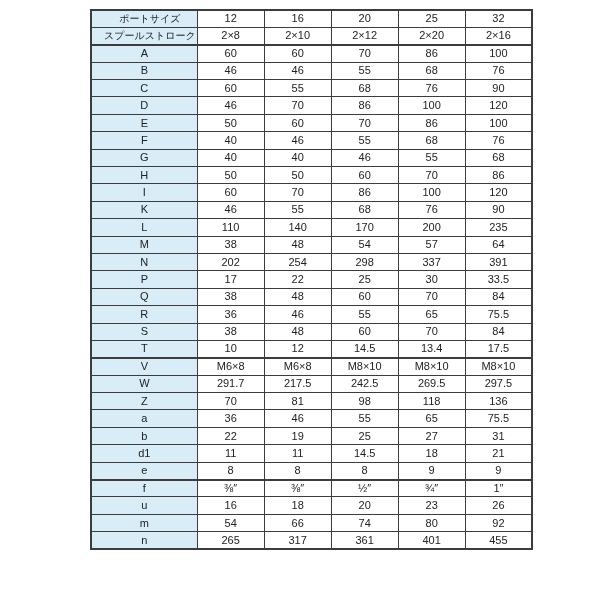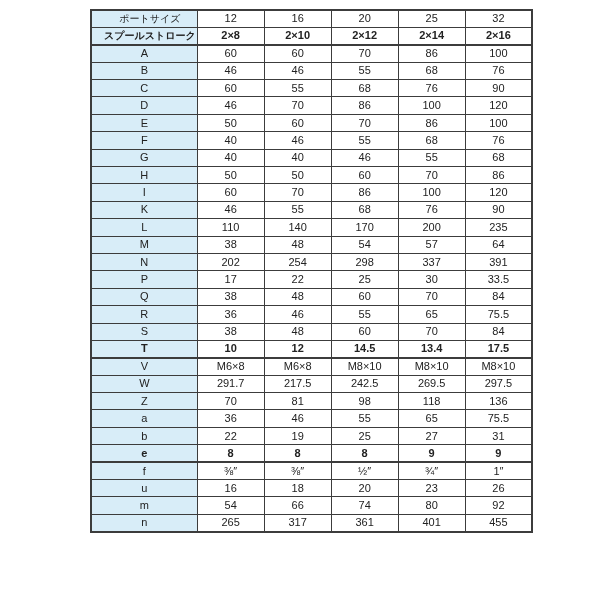--- a/index.html
+++ b/index.html
@@ -42,42 +42,42 @@
   table.spec th {
     background: var(--label-bg);
     width: 84px;
   }
   table.spec th.hdr {
     font-size: 10px;
     letter-spacing: 0px;
     padding-left: 12px;
   }
   table.spec td { width: 67px; background: #ffffff; }
-  tr.group-end th, tr.group-end td { border-bottom-width: 2px; font-weight: bold; }
+  tr.group-end th, tr.group-end td { border-bottom-width: 2px; }
 </style>
 </head>
 <body>
 
 <div class="table-wrap">
   <table class="spec">
     <tbody>
         <tr>
           <th class="hdr">ポートサイズ</th>
           <td>12</td>
           <td>16</td>
           <td>20</td>
           <td>25</td>
           <td>32</td>
         </tr>
         <tr class="group-end">
           <th class="hdr">スプールストローク</th>
           <td>2×8</td>
           <td>2×10</td>
           <td>2×12</td>
-          <td>2×14</td>
+          <td>2×20</td>
           <td>2×16</td>
         </tr>
         <tr>
           <th>A</th>
           <td>60</td>
           <td>60</td>
           <td>70</td>
           <td>86</td>
           <td>100</td>
         </tr>
@@ -250,20 +250,28 @@
           <td>75.5</td>
         </tr>
         <tr>
           <th>b</th>
           <td>22</td>
           <td>19</td>
           <td>25</td>
           <td>27</td>
           <td>31</td>
         </tr>
+        <tr>
+          <th>d1</th>
+          <td>11</td>
+          <td>11</td>
+          <td>14.5</td>
+          <td>18</td>
+          <td>21</td>
+        </tr>
         <tr class="group-end">
           <th>e</th>
           <td>8</td>
           <td>8</td>
           <td>8</td>
           <td>9</td>
           <td>9</td>
         </tr>
         <tr>
           <th>f</th>

